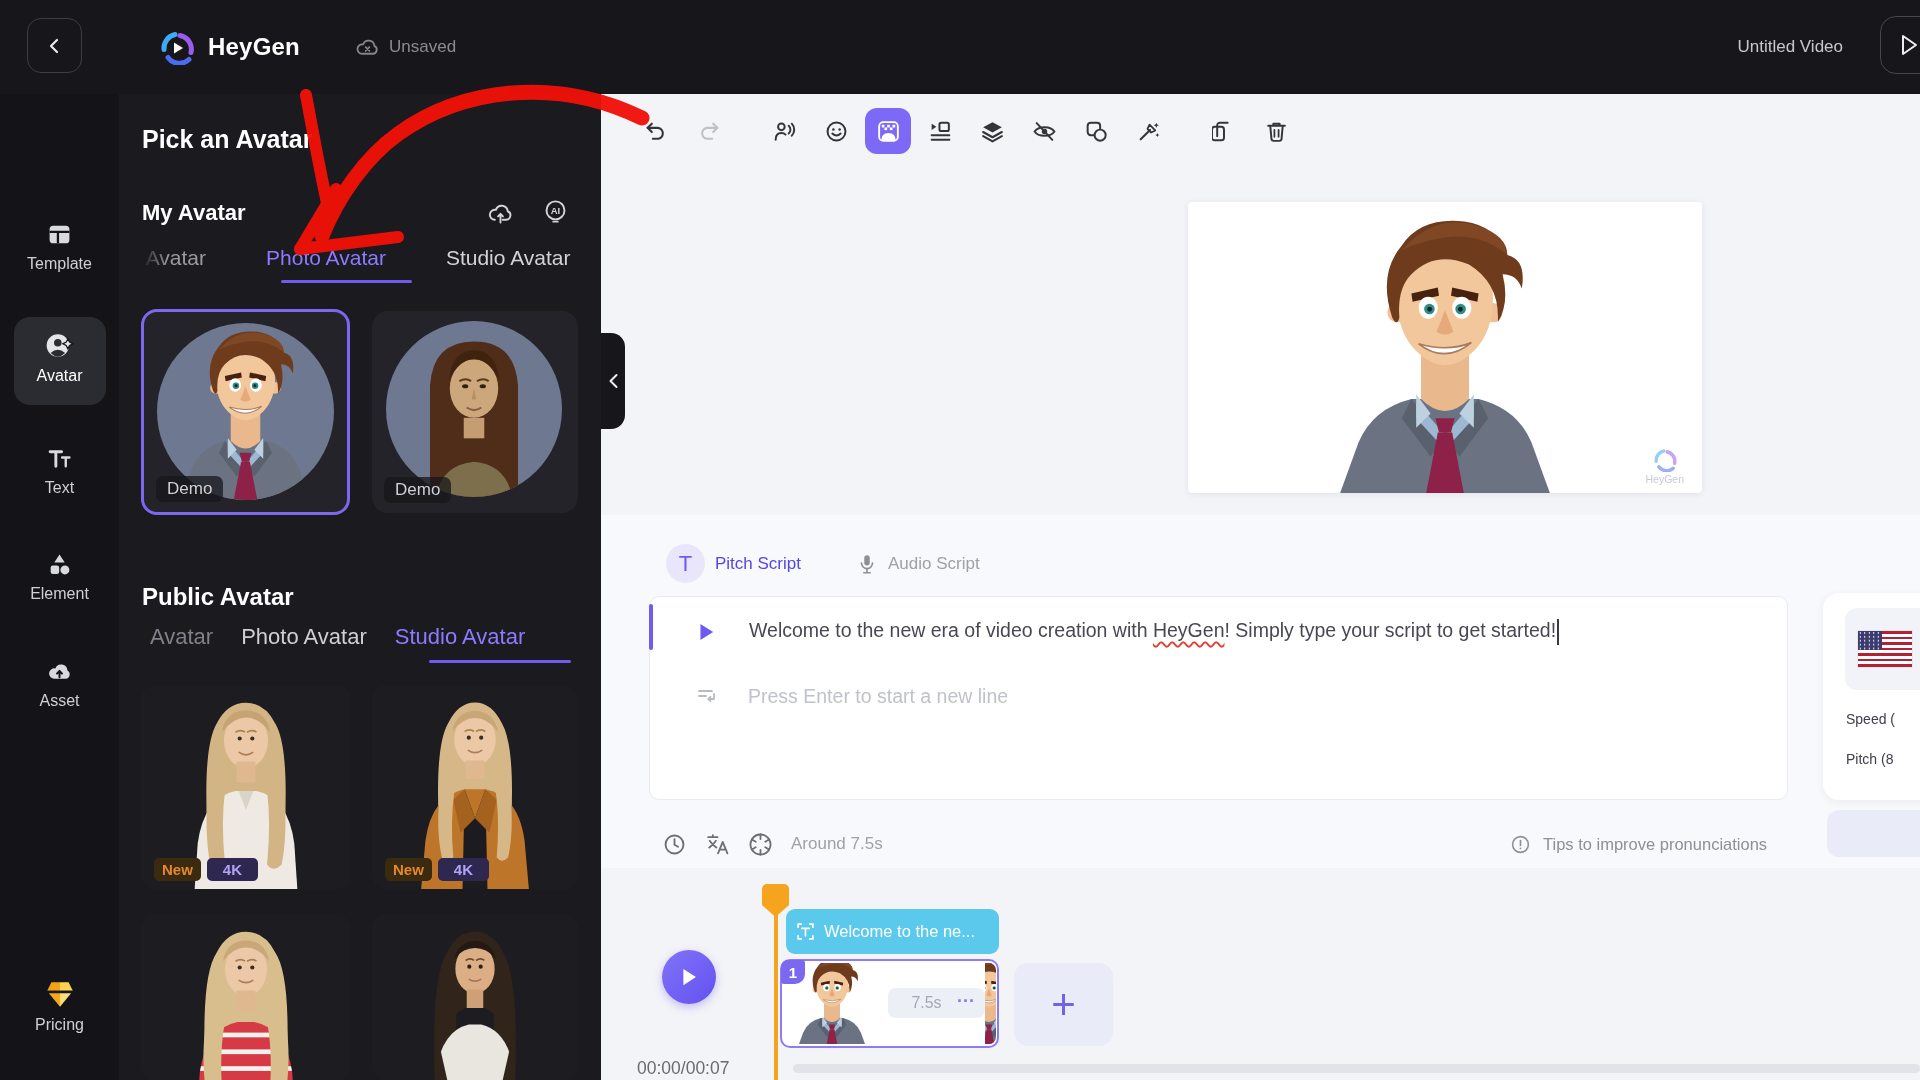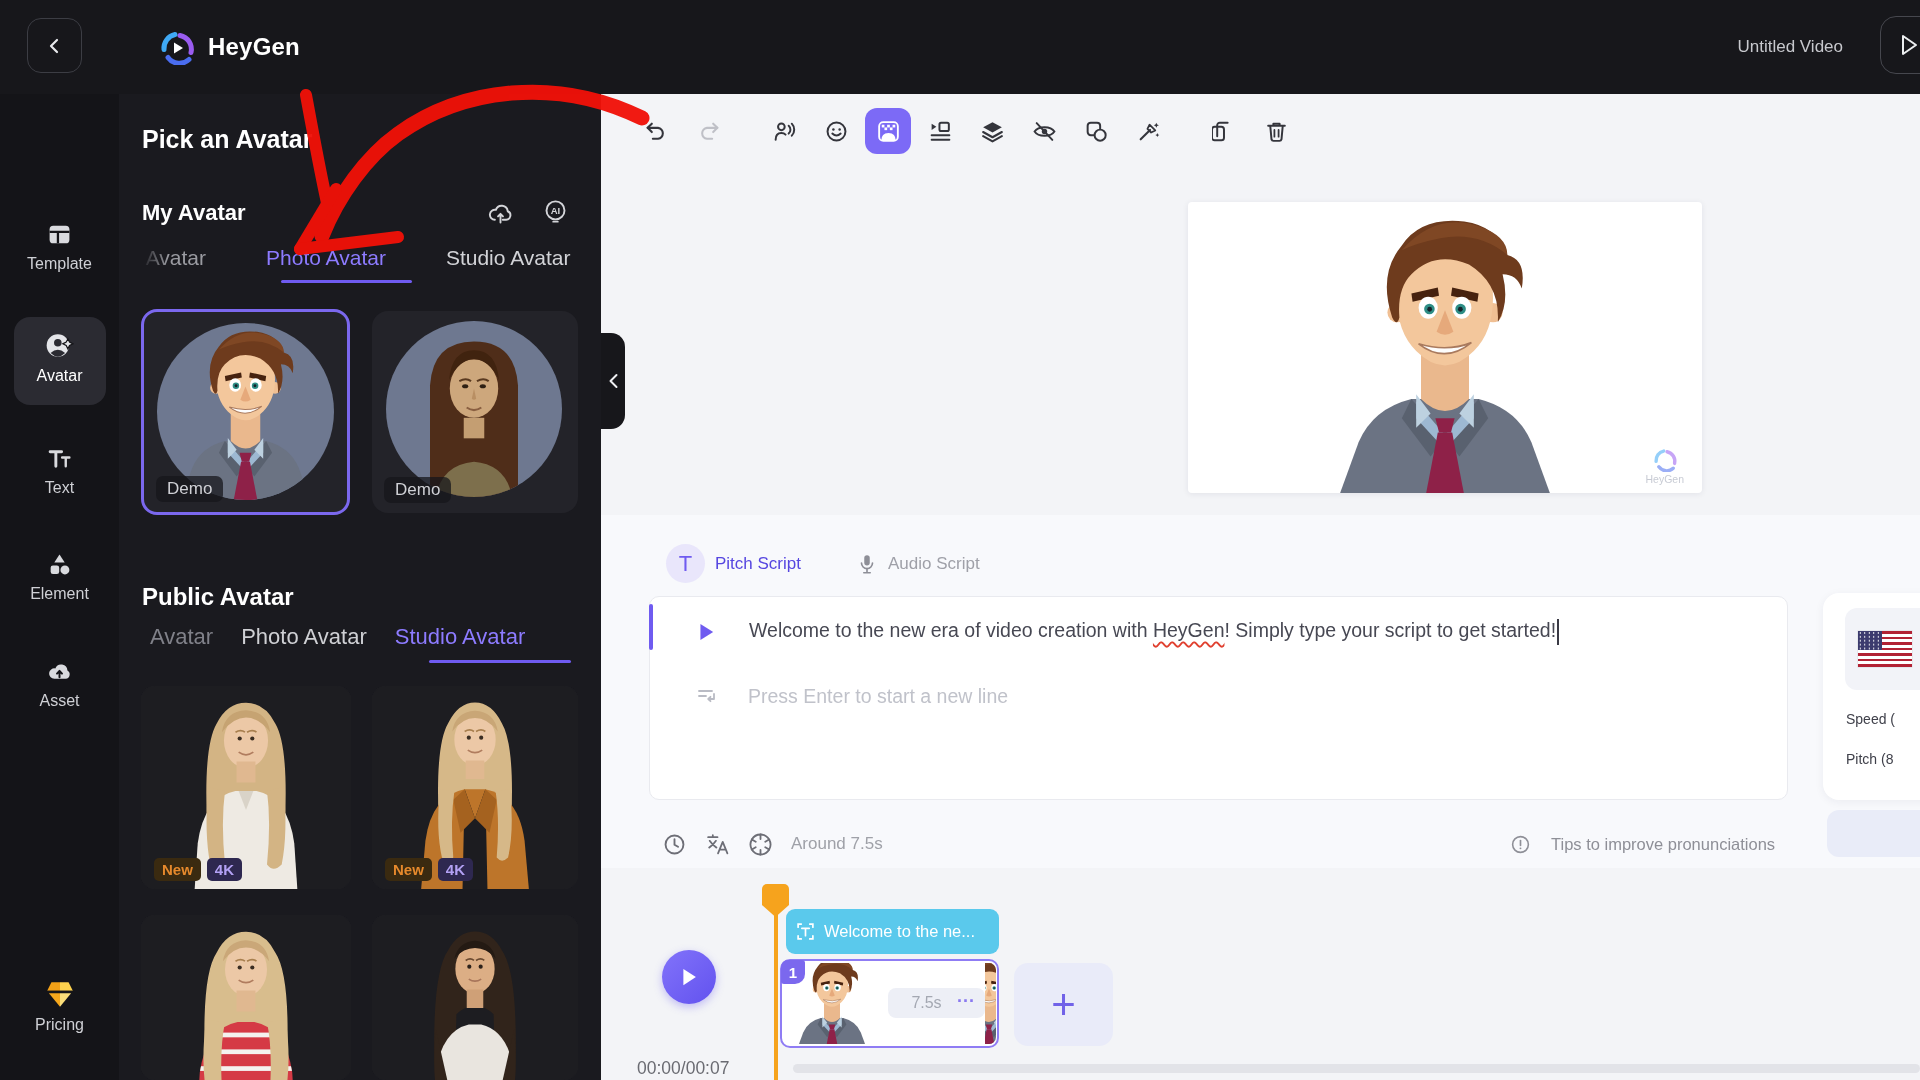--- a/index.html
+++ b/index.html
@@ -24,21 +24,21 @@
   
   #panel{left:119px;top:94px;width:482px;height:986px;background:#1a1a1f;}
   .ptitle{color:#fff;font-weight:bold;}
   .tabs{overflow:hidden;white-space:nowrap;}
   .tab{display:inline-block;cursor:pointer;}
   .tabunderline{height:2.5px;background:#6f5bf0;border-radius:2px;}
   .card{background:#232329;border-radius:16px;box-sizing:border-box;overflow:hidden;cursor:pointer;}
   .circle{border-radius:50%;overflow:hidden;background:#6e7890;}
   .demobadge{position:absolute;left:12px;bottom:10px;background:rgba(22,22,27,.74);color:#cfd0d5;font-size:17px;padding:3px 11px;border-radius:7px;}
   .badgenew{background:#3a2a10;color:#e6892c;font-size:15px;font-weight:bold;padding:3px 8px;border-radius:5px;}
-  .badge4k{background:#2e2850;color:#b3a1f5;font-size:15px;font-weight:bold;padding:3px 8px;border-radius:5px;}
+  .badge4k{background:#2e2850;color:#b3a1f5;font-size:15px;font-weight:bold;padding:3px 16px;border-radius:5px;}
   .handle{left:601px;top:333px;width:24px;height:96px;background:#17171b;border-radius:0 14px 14px 0;display:flex;align-items:center;justify-content:center;cursor:pointer;}
   
   .band{left:601px;top:515px;width:1319px;height:353px;background:#f8f9fc;}
   .toolbtn{width:46px;height:46px;display:flex;align-items:center;justify-content:center;cursor:pointer;border-radius:12px;}
   .toolsel{background:#7c6af6;}
   #canvas{left:1188px;top:202px;width:514px;height:291px;background:#ffffff;border-radius:4px;box-shadow:0 1px 6px rgba(30,30,60,.08);overflow:hidden;}
   .scripttab{gap:10px;cursor:pointer;}
   .ticircle{width:39px;height:39px;border-radius:50%;background:#e9e6fb;color:#6f5bf0;font-size:22px;display:flex;align-items:center;justify-content:center;}
   #scriptcard{left:649px;top:596px;width:1139px;height:204px;background:#fff;border:1.5px solid #e9eaef;border-radius:10px;box-sizing:border-box;}
   .selbar{left:649px;top:604px;width:3.5px;height:46px;background:#6f5bf0;border-radius:2px;}
@@ -205,20 +205,27 @@
       <svg width="20" height="20" viewBox="0 0 20 20">
           <path d="M12,4 L6,10 L12,16" stroke="#e8e9ec" stroke-width="2.2" fill="none" stroke-linecap="round" stroke-linejoin="round"></path>
         </svg>
     </div>
     <div class="abs flex brand">
       <svg width="38" height="35" viewBox="0 0 38 34">
           <use href="#logo-swirl"></use>
         </svg>
       <span class="brandname">HeyGen</span>
     </div>
+    <div class="abs flex unsaved">
+      <svg width="25" height="25" viewBox="0 0 24 24">
+        <path d="M7,18 a4.5,4.5 0 1 1 .8,-8.9 A5.6,5.6 0 0 1 18.6,10.4 A4,4 0 0 1 17,18 Z" stroke="#85868d" stroke-width="1.7" fill="none" stroke-linejoin="round"></path>
+        <path d="M10.2,11.6 L13.8,15.2 M13.8,11.6 L10.2,15.2" stroke="#85868d" stroke-width="1.6" stroke-linecap="round"></path>
+      </svg>
+      <span>Unsaved</span>
+    </div>
     <div class="abs flex vtitle">Untitled Video</div>
     <div class="abs topplay">
       <svg width="24" height="26" viewBox="0 0 24 26">
           <path d="M6,4 L19,13 L6,22 Z" stroke="#eceef0" stroke-width="2" fill="none" stroke-linejoin="round"></path>
         </svg>
     </div>
   </div>
 
   <div id="rail" class="abs">
     <div class="abs railactive"></div>
@@ -519,21 +526,21 @@
           <path d="M11,2.2 A8.8,8.8 0 0 1 18.6,6.6 L15.2,8.6"></path>
           <path d="M18.6,6.6 A8.8,8.8 0 0 1 18.6,15.4 L15.2,13.4"></path>
           <path d="M18.6,15.4 A8.8,8.8 0 0 1 11,19.8 L11,15.8"></path>
           <path d="M11,19.8 A8.8,8.8 0 0 1 3.4,15.4 L6.8,13.4"></path>
           <path d="M3.4,15.4 A8.8,8.8 0 0 1 3.4,6.6 L6.8,8.6"></path>
           <path d="M3.4,6.6 A8.8,8.8 0 0 1 11,2.2 L11,6.2"></path>
         </g>
       </svg>
     <span>Around 7.5s</span>
   </div>
-  <div class="abs flex" style="left:1510px;top:830px;height:28px;gap:20px">
+  <div class="abs flex" style="left:1510px;top:830px;height:28px;gap:12px">
     <svg width="21" height="21" viewBox="0 0 24 24">
         <circle cx="12" cy="12" r="9" stroke="#8e8f97" stroke-width="1.8" fill="none"></circle>
         <path d="M12,7.5 v5.5" stroke="#8e8f97" stroke-width="1.9" stroke-linecap="round"></path>
         <circle cx="12" cy="16.4" r="1.1" fill="#8e8f97"></circle>
       </svg>
     <span style="color:#8e8f97;font-size:16.5px">Tips to improve pronunciations</span>
   </div>
 
   <div id="voicecard" class="abs">
     <div class="abs flagtile">

